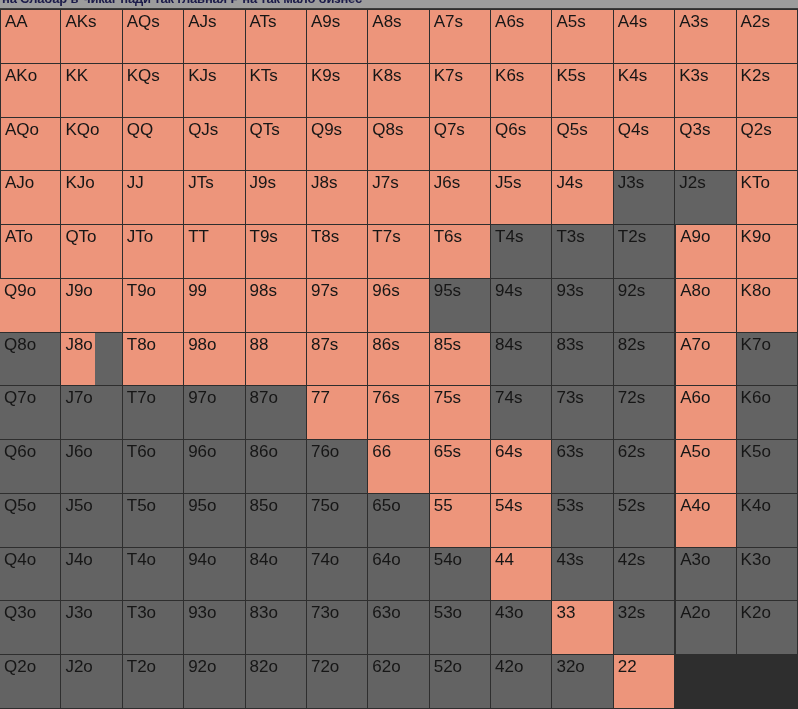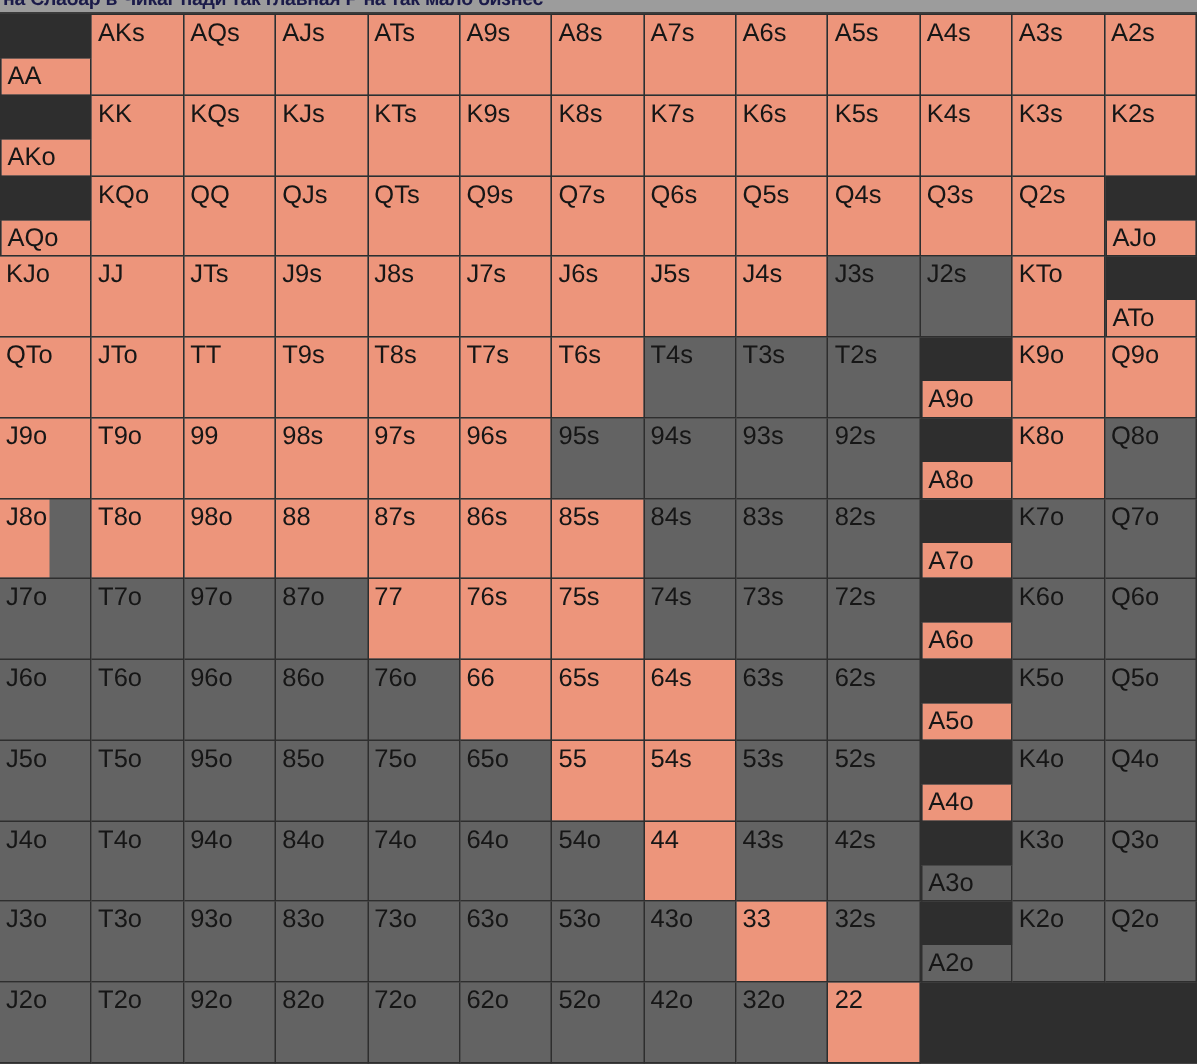--- a/index.html
+++ b/index.html
@@ -66,21 +66,20 @@
     position: relative;
     box-sizing: border-box;
     border-right: 1px solid #2e2e2e;
     border-bottom: 1px solid #2e2e2e;
     overflow: hidden;
     background: #636363;
   }
   .cell:first-child,
   .cell.col-1 {
     border-left: 1px solid #2e2e2e;
-    margin-top: 29px;
   }
 
   .cell .fill {
     position: absolute;
     top: 0;
     left: 0;
     bottom: 0;
     width: 0%;
     background: #ed957b;
   }
@@ -232,20 +231,24 @@
       <div class="cell on">
         <div class="fill" style="width: 100%;"></div>
         <span class="label">QTs</span>
       </div>
       <div class="cell on">
         <div class="fill" style="width: 100%;"></div>
         <span class="label">Q9s</span>
       </div>
       <div class="cell on">
         <div class="fill" style="width: 100%;"></div>
+        <span class="label">Q8s</span>
+      </div>
+      <div class="cell on">
+        <div class="fill" style="width: 100%;"></div>
         <span class="label">Q7s</span>
       </div>
       <div class="cell on">
         <div class="fill" style="width: 100%;"></div>
         <span class="label">Q6s</span>
       </div>
       <div class="cell on">
         <div class="fill" style="width: 100%;"></div>
         <span class="label">Q5s</span>
       </div>

